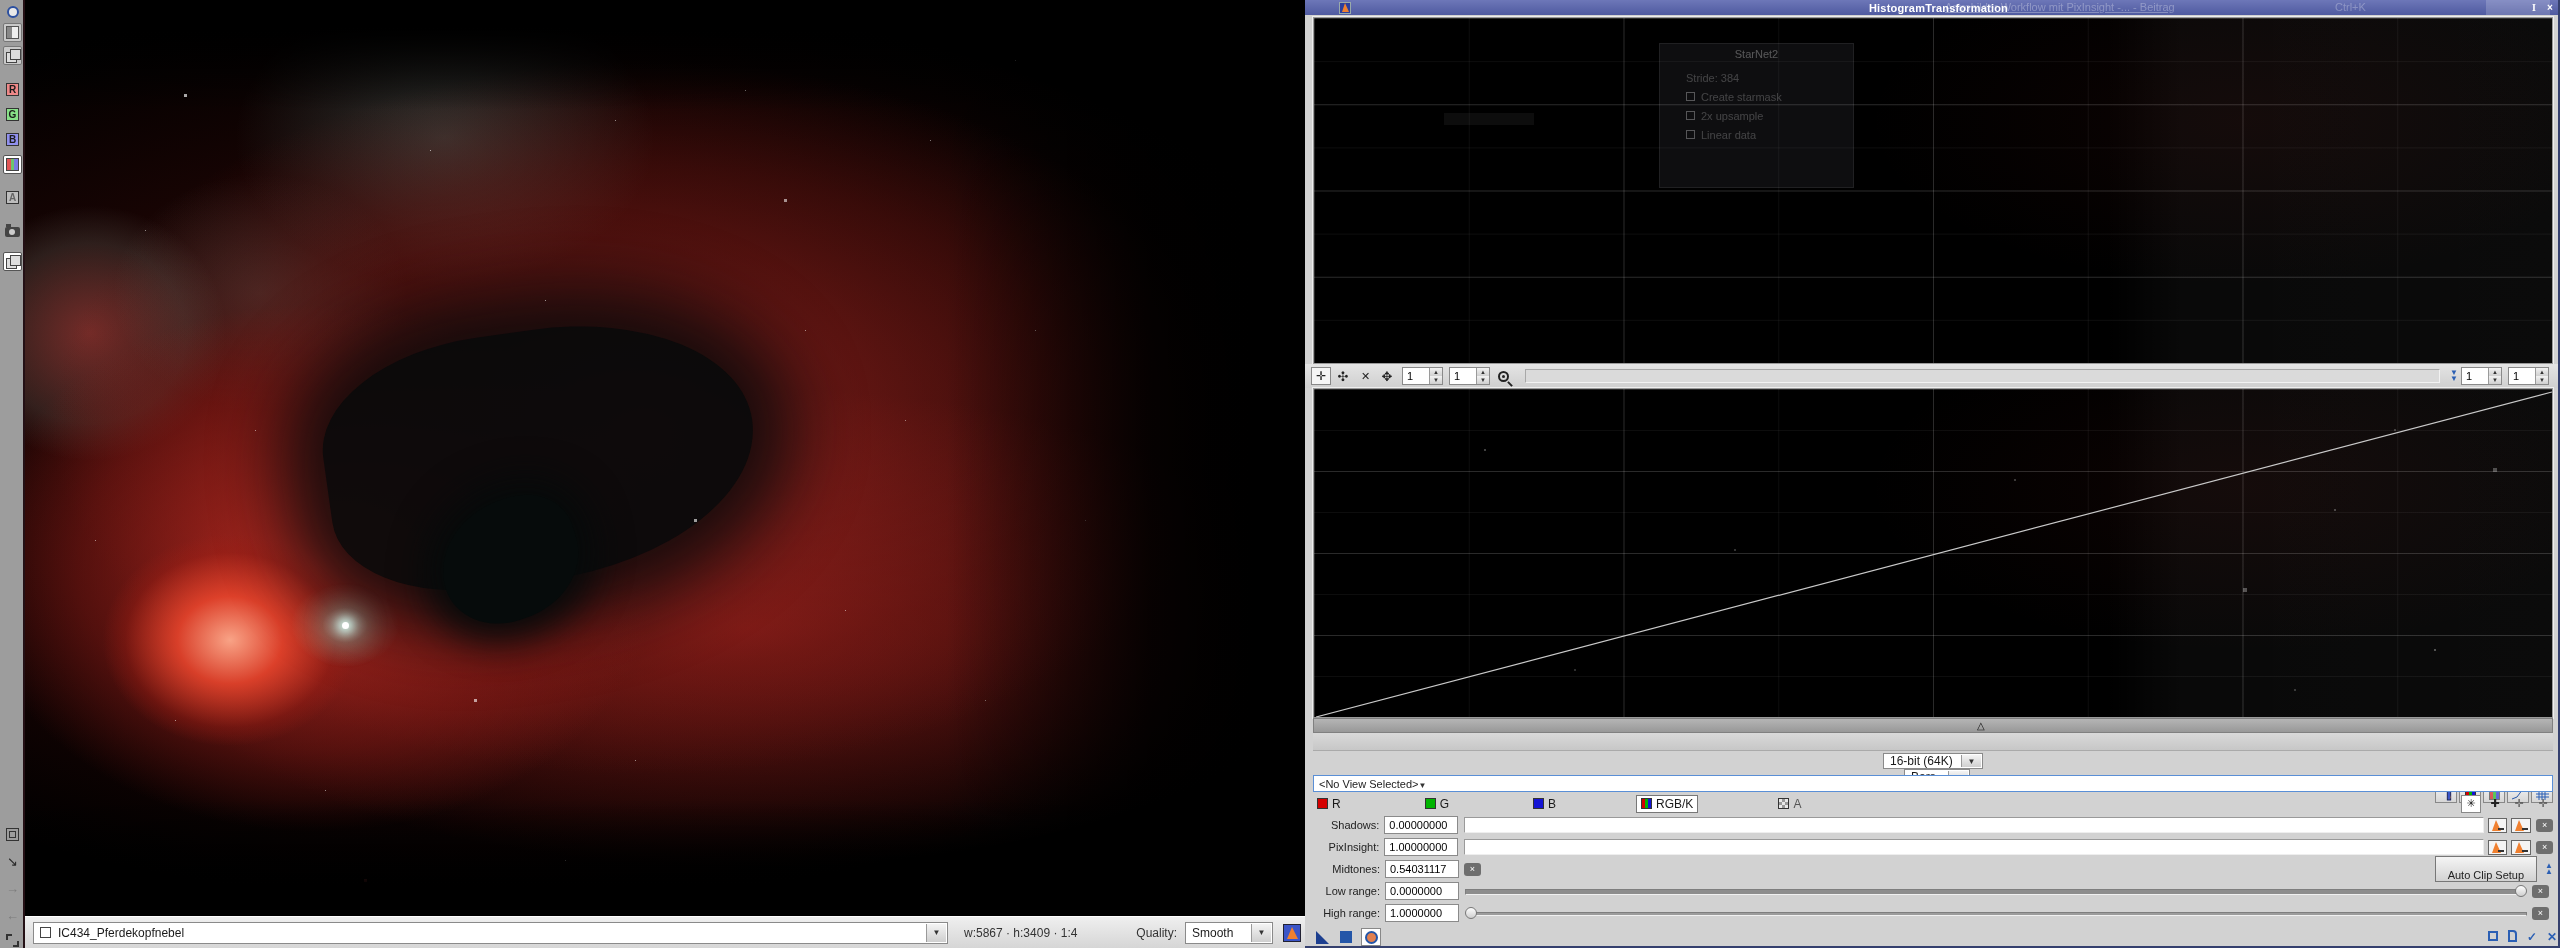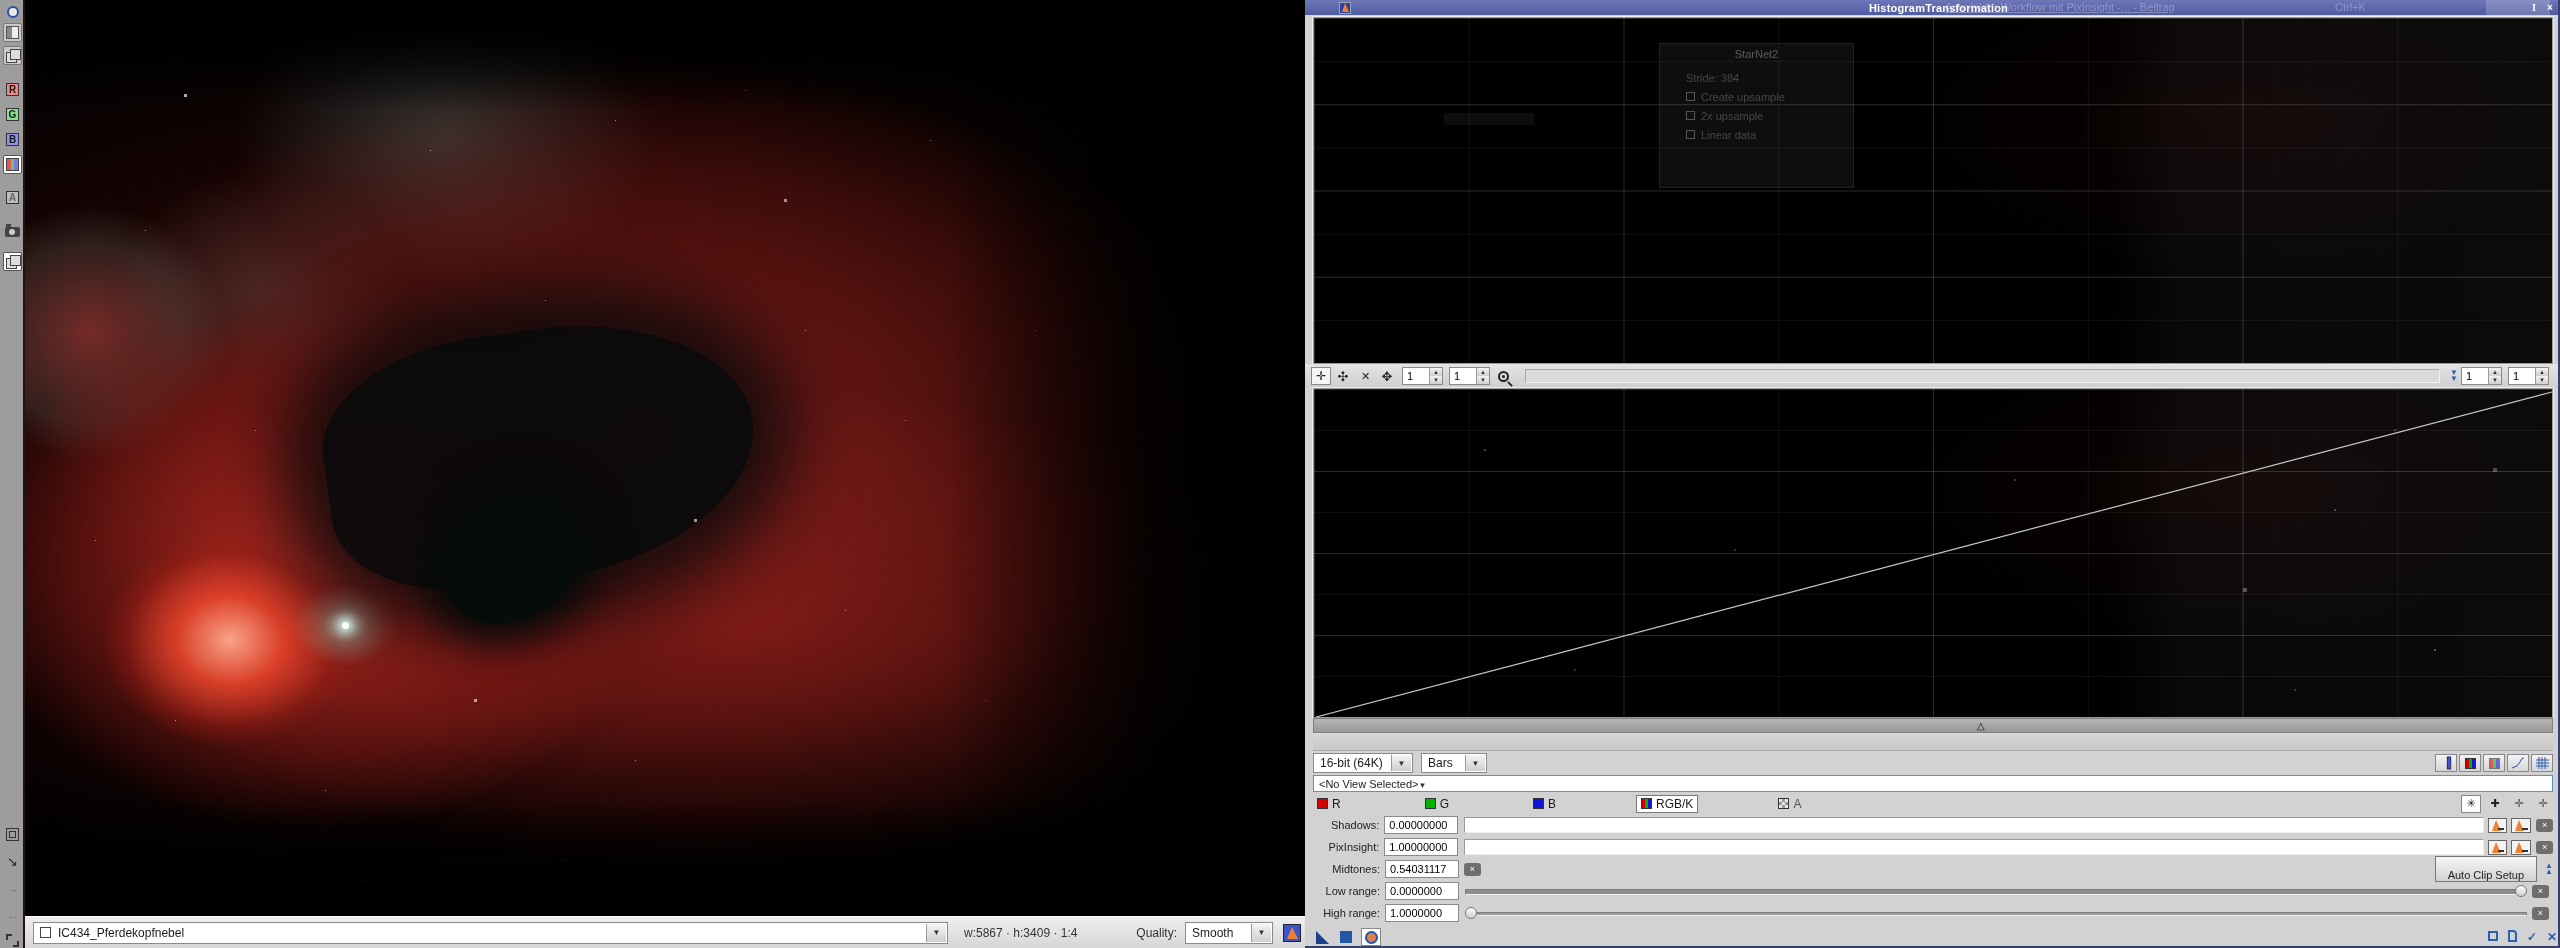--- a/index.html
+++ b/index.html
@@ -160,21 +160,21 @@
 
   
   #mt-track { position:absolute; left:8px; top:718px; width:1240px; height:15px;
     background:linear-gradient(#b5b5b5,#989898); border:1px solid #808080; }
   #midtones-marker { position:absolute; top:1px; margin-left:-6px; font-size:10px; color:#111; }
   #sub-strip { position:absolute; left:8px; top:733px; width:1240px; height:18px;
     background:linear-gradient(#d9d9d9,#c7c7c7); border-bottom:1px solid #aaa; }
 
   
   .row { position:absolute; left:8px; width:1240px; display:flex; align-items:center; }
-  #combo-row { top:753px; height:20px; }
+  #combo-row { top:753px; height:20px;flex-direction:column; }
   #res-combo { width:100px; height:20px; } #style-combo { width:66px; height:20px; margin-left:8px; }
   .icon-btn { width:22px; height:18px; border:1px solid #888; background:linear-gradient(#f3f3f3,#d6d6d6);
     margin-left:2px; display:flex; align-items:center; justify-content:center; position:relative; }
   #combo-row .right { margin-left:auto; display:flex; }
 
   #view-row { top:775px; height:17px; }
   #view-select { width:100%; height:17px; background:#fff; border:1px solid #5a8fd6; display:flex;
     align-items:center; position:relative; padding:0 22px 0 5px; font-size:11px; color:#222; }
   #view-select .carrow { width:18px; }
 
@@ -318,21 +318,21 @@
     <span id="ghost-btn"></span>
   </div>
 
   <div class="plot" id="top-plot">
     <div class="ghost-tint"></div>
     <div id="ghost-mini"></div>
     <div id="ghost-starnet">
       <div class="gs-title">StarNet2</div>
       <div class="gs-row"><span>Stride:</span>
         <span>384</span></div>
-      <div class="gs-row"><span class="gs-check"></span><span>Create upsample</span></div>
+      <div class="gs-row"><span class="gs-check"></span><span>Create starmask</span></div>
       <div class="gs-row"><span class="gs-check"></span><span>2x upsample</span></div>
       <div class="gs-row"><span class="gs-check"></span><span>Linear data</span></div>
     </div>
   </div>
 
   <div id="mid-toolbar">
     <span class="mt-btn mt-pressed g-pan"></span>
     <span class="mt-btn g-out4"></span>
     <span class="mt-btn g-in4"></span>
     <span class="mt-btn g-diamond"></span>

